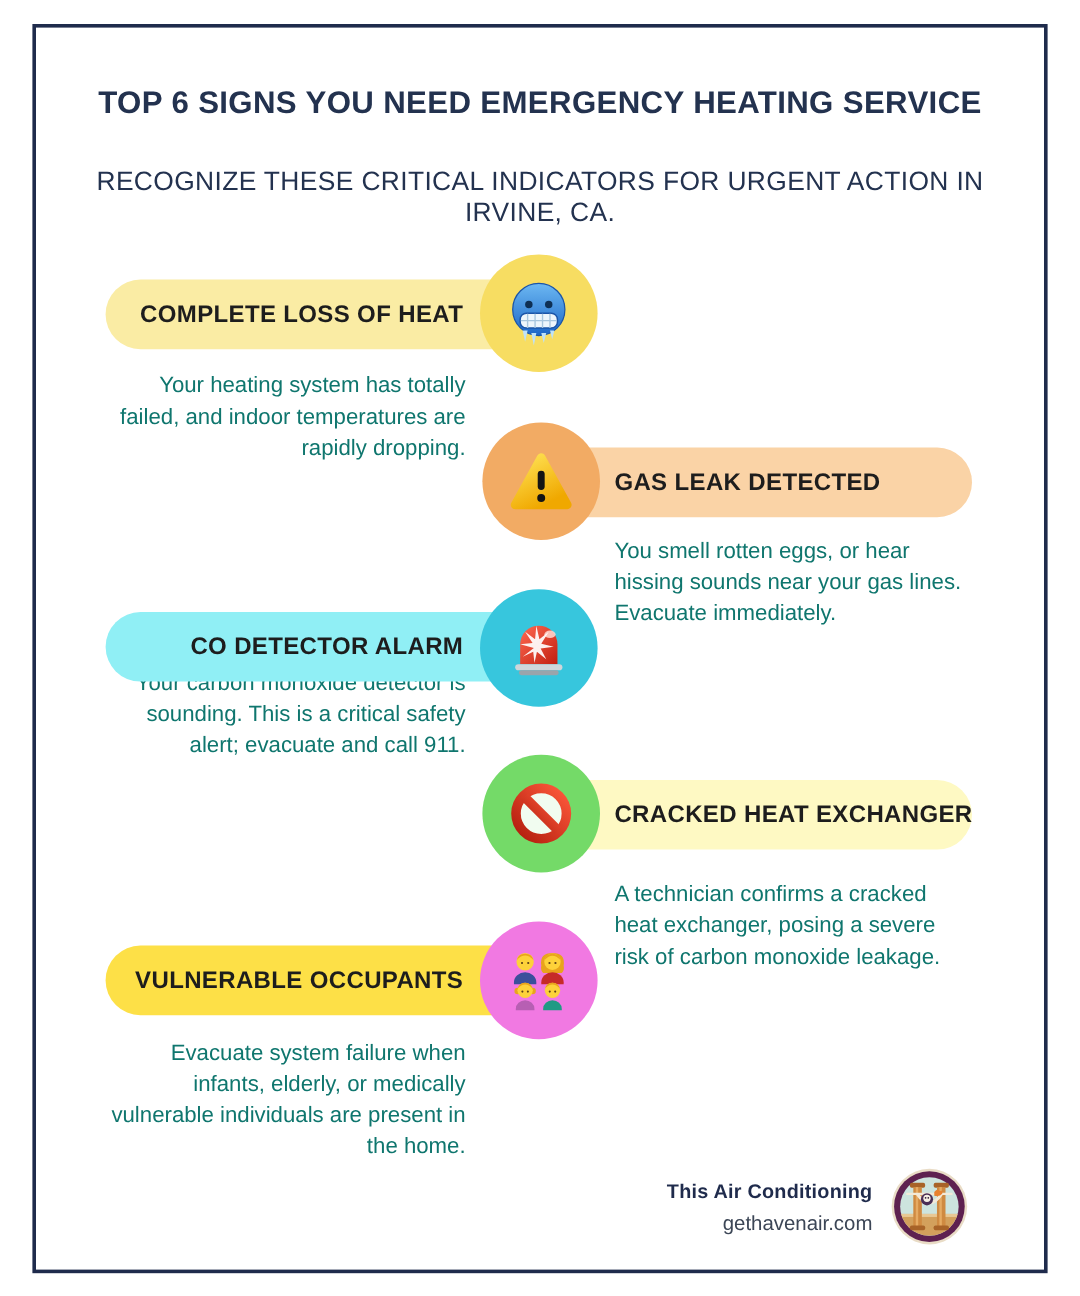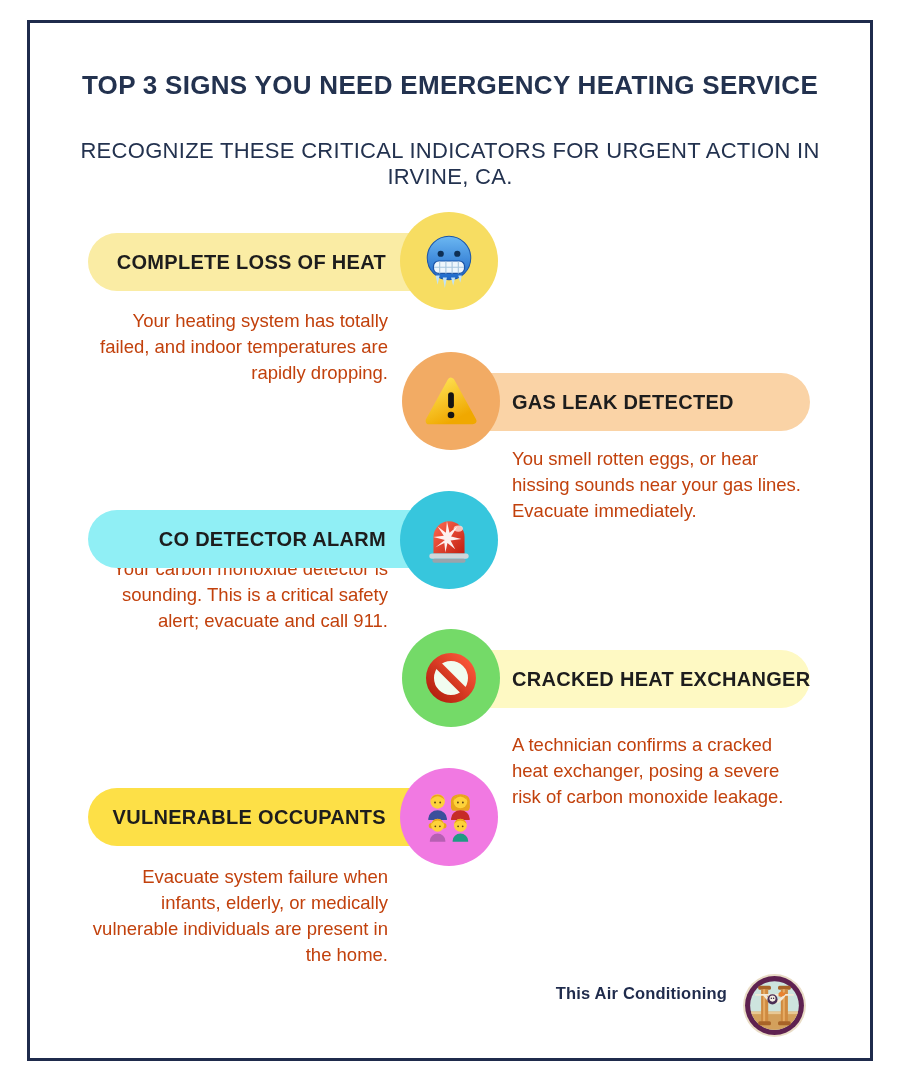--- a/index.html
+++ b/index.html
@@ -31,21 +31,21 @@
   .pill-left .pill-title  { text-align: right; padding-right: 84px; }
   .pill-right .pill-title { text-align: left;  padding-left: 72px; }
 
   .badge {
     position: absolute; width: 98px; height: 98px; border-radius: 50%; z-index: 2;
     display: flex; align-items: center; justify-content: center;
   }
   .badge svg { display: block; }
 
   .desc {
-    position: absolute; width: 300px; font-size: 18.5px; line-height: 26px; color: #c2410c;
+    position: absolute; width: 300px; font-size: 18.5px; line-height: 26px; color: #0f766e;
   }
   .desc-right-align { text-align: right; }
   .desc-left-align  { text-align: left; }
 
   
   .p1 { left: 88px;  top: 233px; width: 382px; }
   .b1 { left: 400px; top: 212px; }
   .d1 { left: 88px;  top: 308px; }
   
   .p2 { left: 440px; top: 373px; width: 370px; }
@@ -69,21 +69,21 @@
   }
   .footer-company { font-size: 16.5px; font-weight: 700; letter-spacing: 0.2px; }
   .footer-website { font-size: 17px; font-weight: 400; color: #3c4656; margin-top: 7px; }
   .footer-logo { position: absolute; left: 742px; top: 973px; width: 65px; height: 65px; }
 </style>
 </head>
 <body>
 
 <div class="frame"></div>
 
-<h1 class="page-title" style="color: rgb(35, 50, 79);">TOP 3 SIGNS YOU NEED EMERGENCY HEATING SERVICE</h1>
+<h1 class="page-title" style="color: rgb(35, 50, 79);">TOP 6 SIGNS YOU NEED EMERGENCY HEATING SERVICE</h1>
 <div class="page-subtitle" style="color: rgb(35, 50, 79);">RECOGNIZE THESE CRITICAL INDICATORS FOR URGENT ACTION IN IRVINE, CA.</div>
 
 <section>
   <div class="pill pill-left p1" style="background-color: rgb(250, 236, 164);">
     <span class="pill-title">COMPLETE LOSS OF HEAT</span>
   </div>
   <div class="badge b1" style="background-color: rgb(247, 221, 98);">
     <svg width="58" height="58" viewBox="0 0 56 56">
       <defs>
         <linearGradient id="cfg" x1="0" y1="0" x2="0" y2="1">
@@ -200,20 +200,21 @@
       <circle cx="36.8" cy="37" r="0.85" fill="#5d4017"></circle>
         <circle cx="41.2" cy="37" r="0.85" fill="#5d4017"></circle>
       <path d="M31.5 51 a7.5 7 0 0 1 15 0 v1 h-15 z" fill="#1f9a84"></path>
     </svg>
   </div>
   <p class="desc desc-right-align d5">Evacuate system failure when infants, elderly, or medically vulnerable individuals are present in the home.</p>
 </section>
 
 <div class="footer-text">
   <div class="footer-company" style="color: rgb(31, 43, 76);">This Air Conditioning</div>
+  <div class="footer-website">gethavenair.com</div>
 </div>
 <svg class="footer-logo" viewBox="0 0 64 64">
   <defs>
     <clipPath id="lgc">
         <circle cx="32" cy="32" r="24"></circle>
       </clipPath>
   </defs>
   <circle cx="32" cy="32" r="31" fill="#e9dcc6"></circle>
   <circle cx="32" cy="32" r="29" fill="#5e2150"></circle>
   <circle cx="32" cy="32" r="24" fill="#cde4de"></circle>

